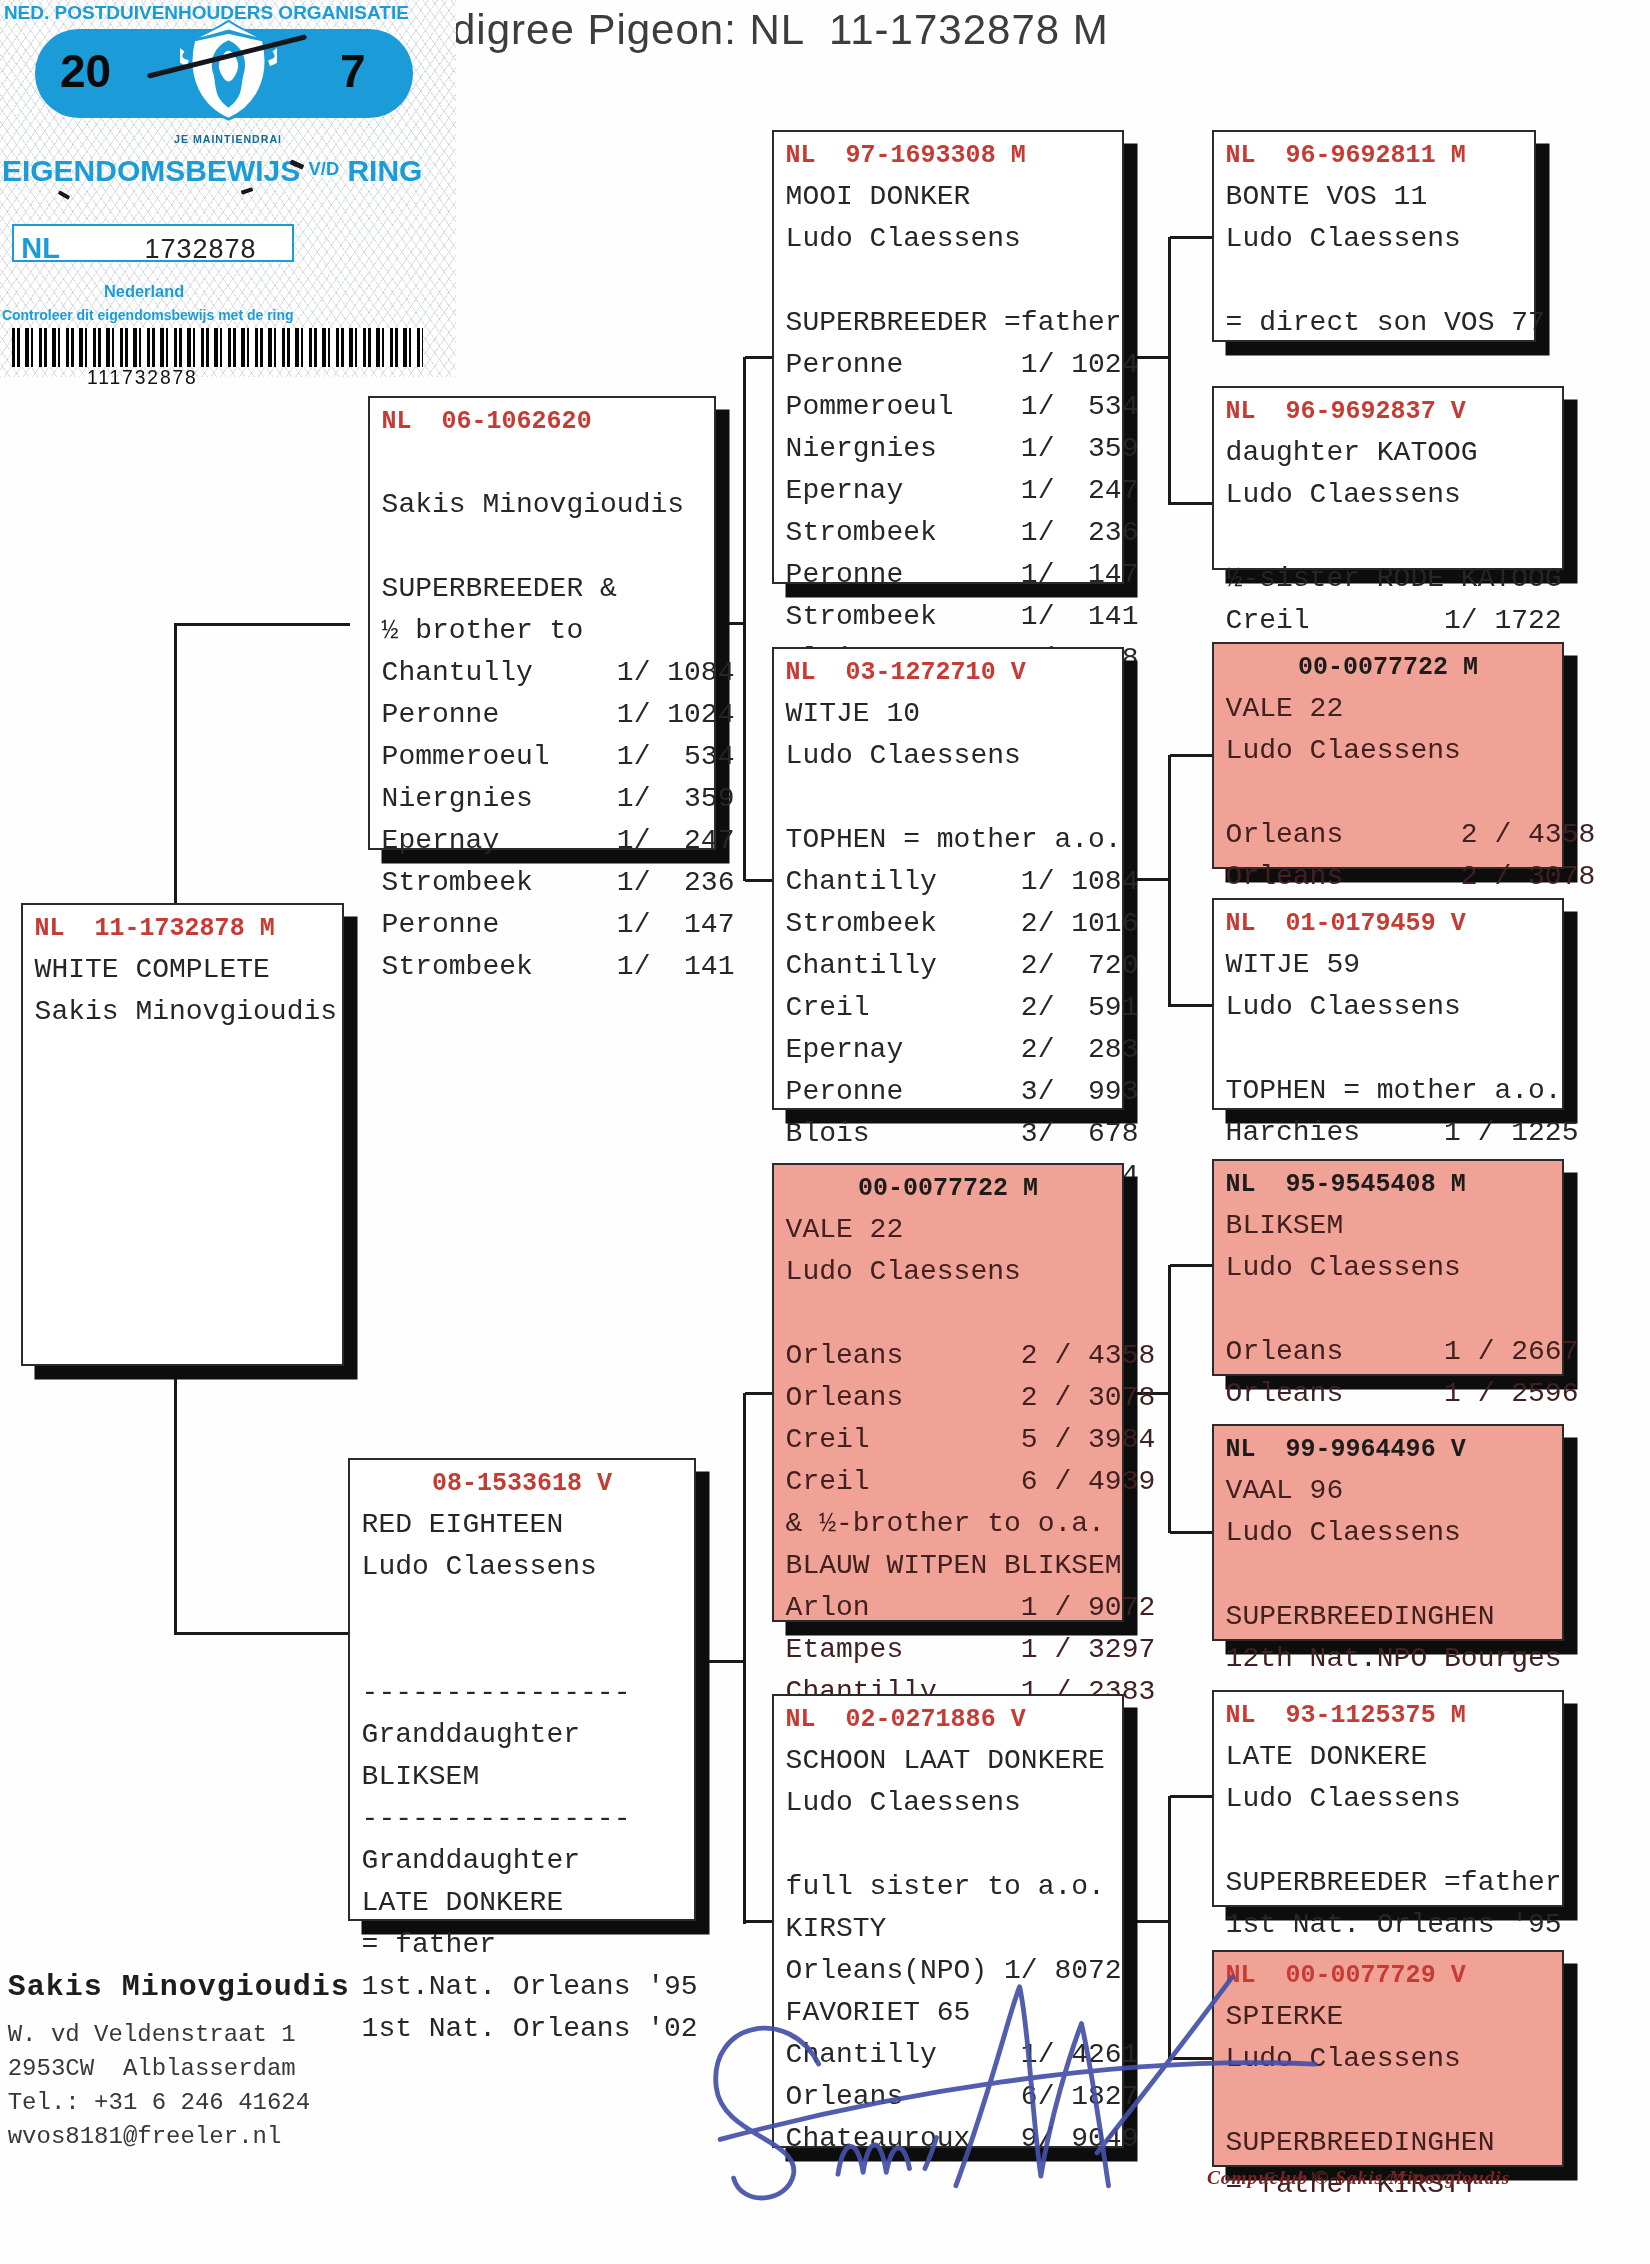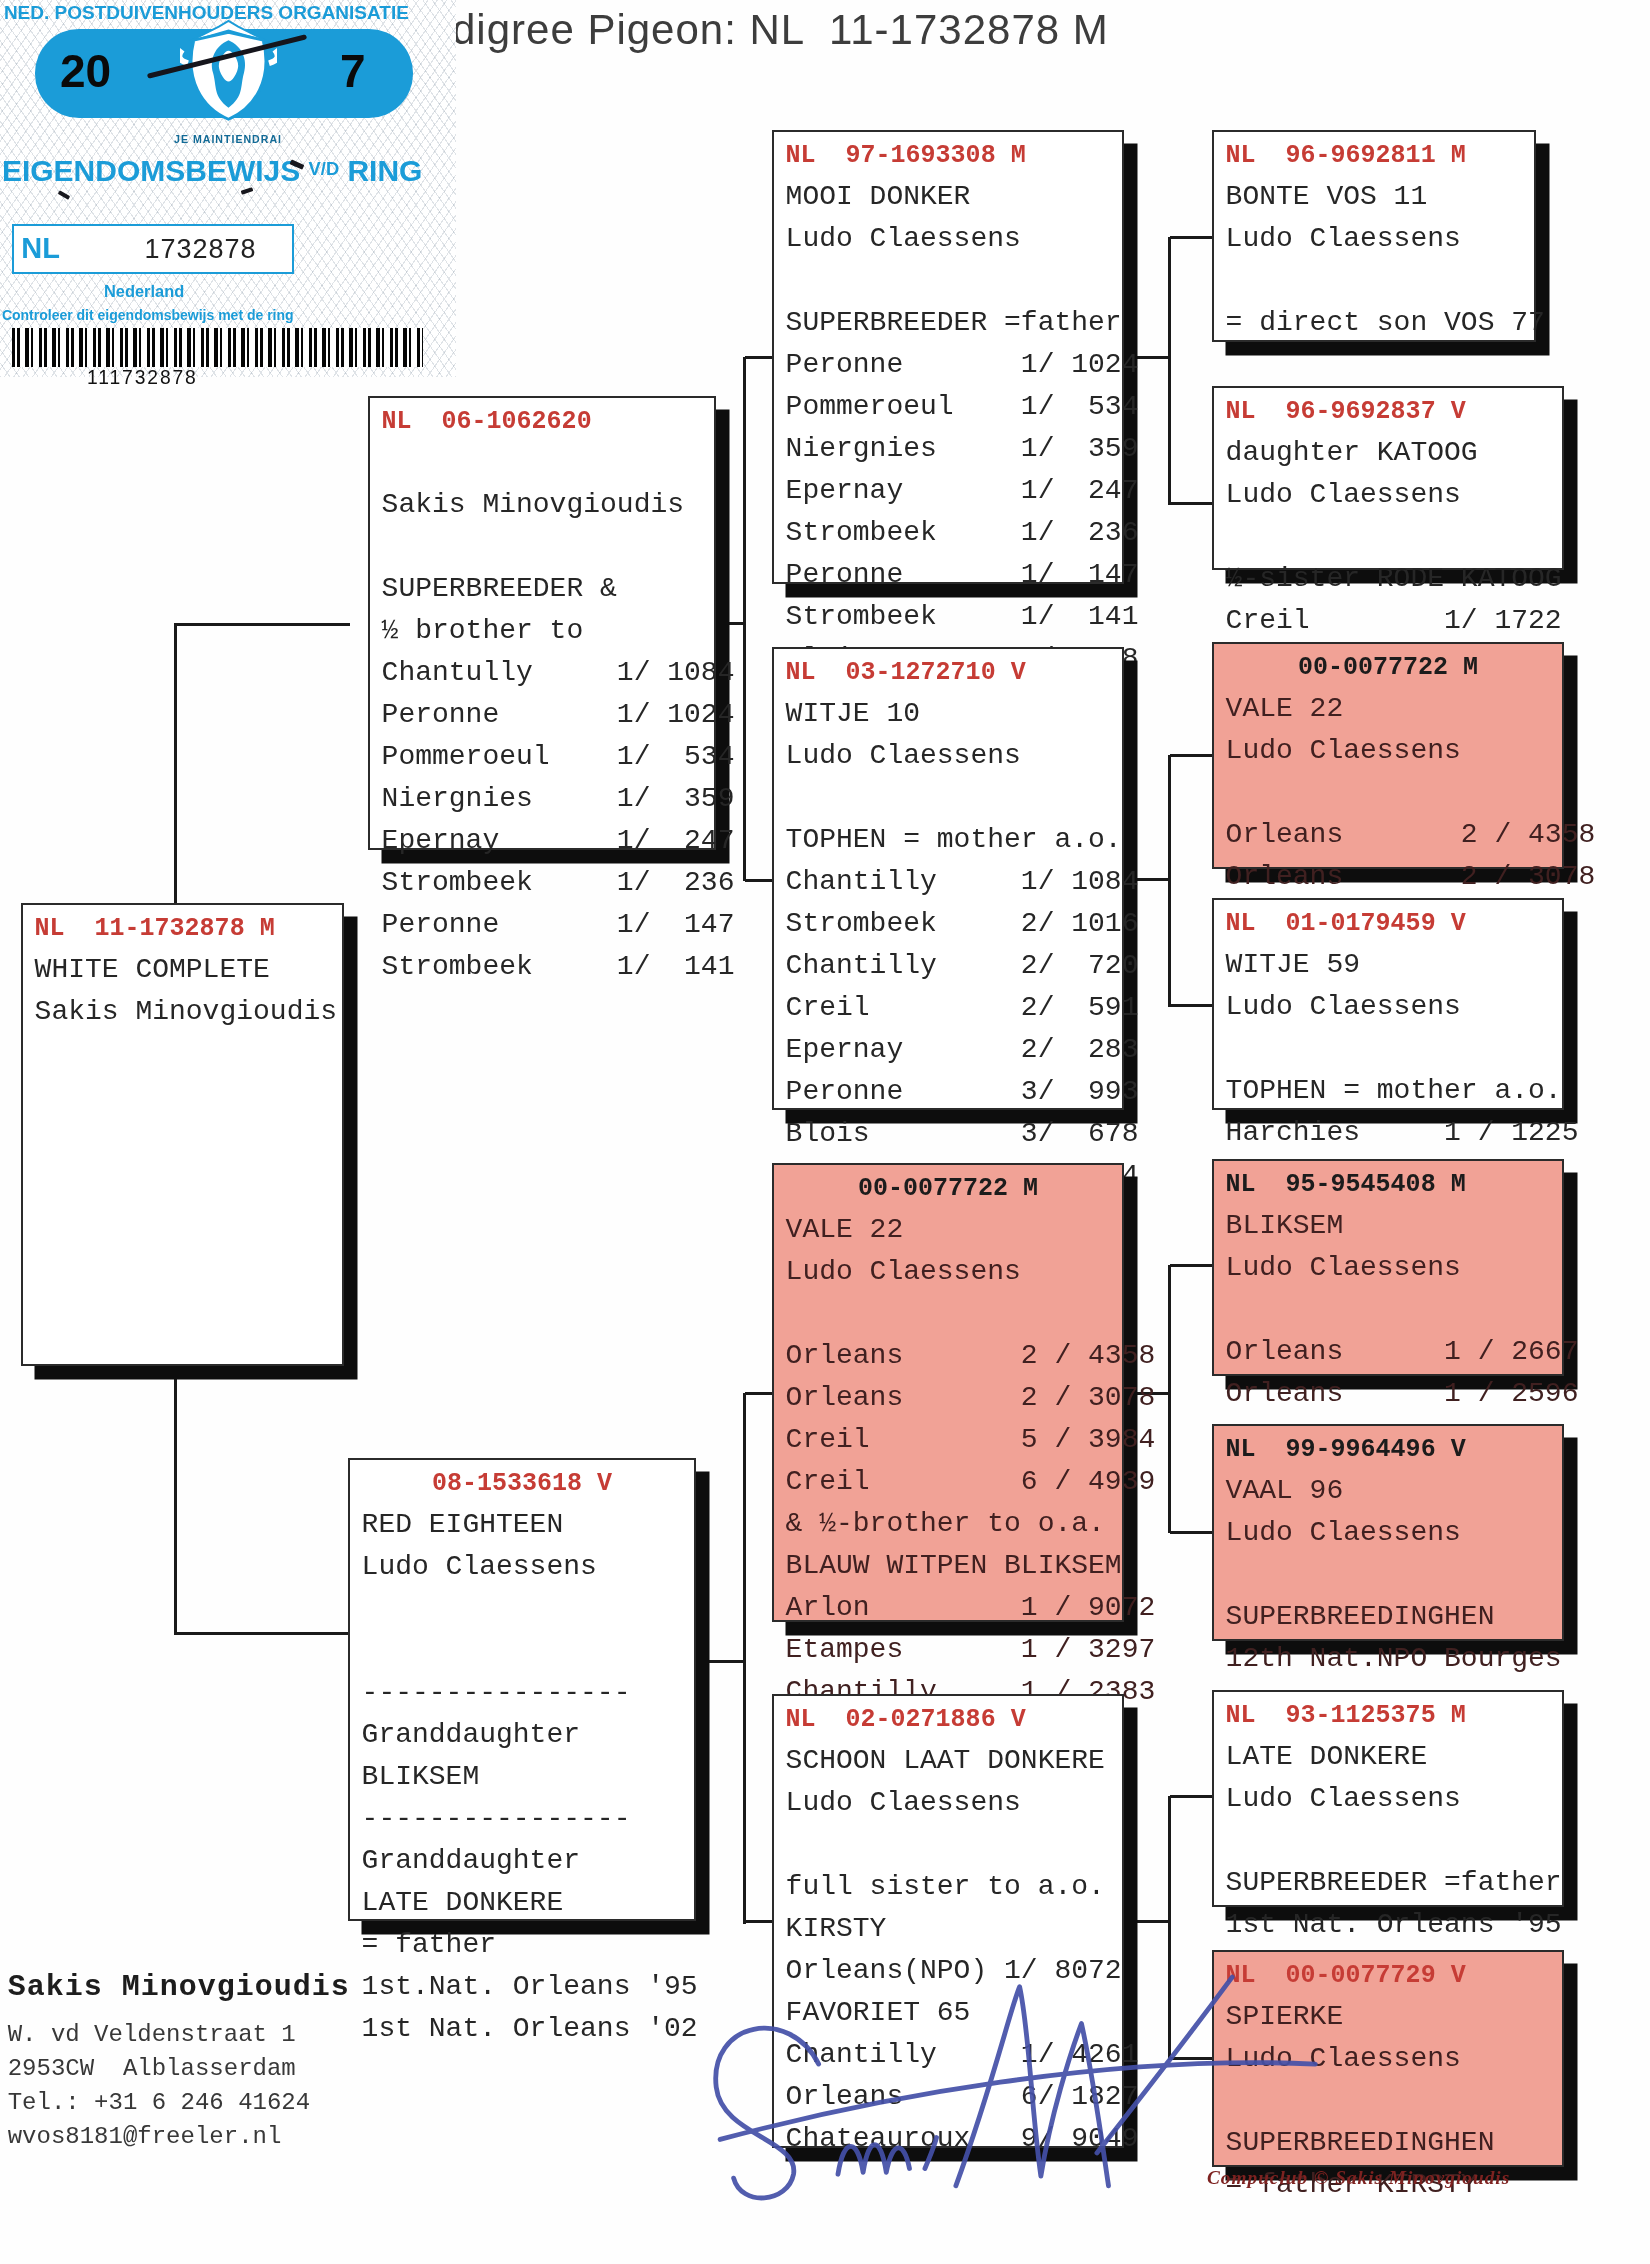--- a/index.html
+++ b/index.html
@@ -59,21 +59,21 @@
   .stamp .motto{
     position:absolute;left:0;top:133px;width:456px;text-align:center;
     color:#126a96;font-size:10.6px;font-weight:bold;letter-spacing:1px;z-index:2;
   }
   .stamp .docline{
     position:absolute;left:1.9px;top:154px;color:#1b9cd8;font-weight:bold;
     font-size:30px;white-space:nowrap;letter-spacing:0px;
   }
   .stamp .docline .mid{font-size:18.3px;vertical-align:5.8px;}
   .stamp .ringbox{
-    position:absolute;left:11.6px;top:224px;width:282px;height:50px;
+    position:absolute;left:11.6px;top:224px;width:282px;height:38px;
     border:2.9px solid #1b9cd8;background:#ffffff;box-sizing:border-box;
   }
   .stamp .ringbox .cc{position:absolute;left:7.7px;top:5.8px;color:#1b9cd8;font-weight:bold;font-size:29px;}
   .stamp .ringbox .num{position:absolute;right:35px;top:7.7px;color:#222;font-size:27px;letter-spacing:1px;}
   .stamp .nederland{position:absolute;left:104px;top:282px;color:#1b9cd8;font-weight:bold;font-size:16.4px;}
   .stamp .npo{position:absolute;left:311px;top:189px;}
   .stamp .npo .row{position:relative;height:41px;white-space:nowrap;}
   .stamp .npo .big{font-size:35px;font-weight:bold;color:#8e8e92;display:inline-block;width:29px;}
   .stamp .npo .small{font-size:13px;font-weight:bold;color:#2b2b2b;}
   .stamp .controlline{

